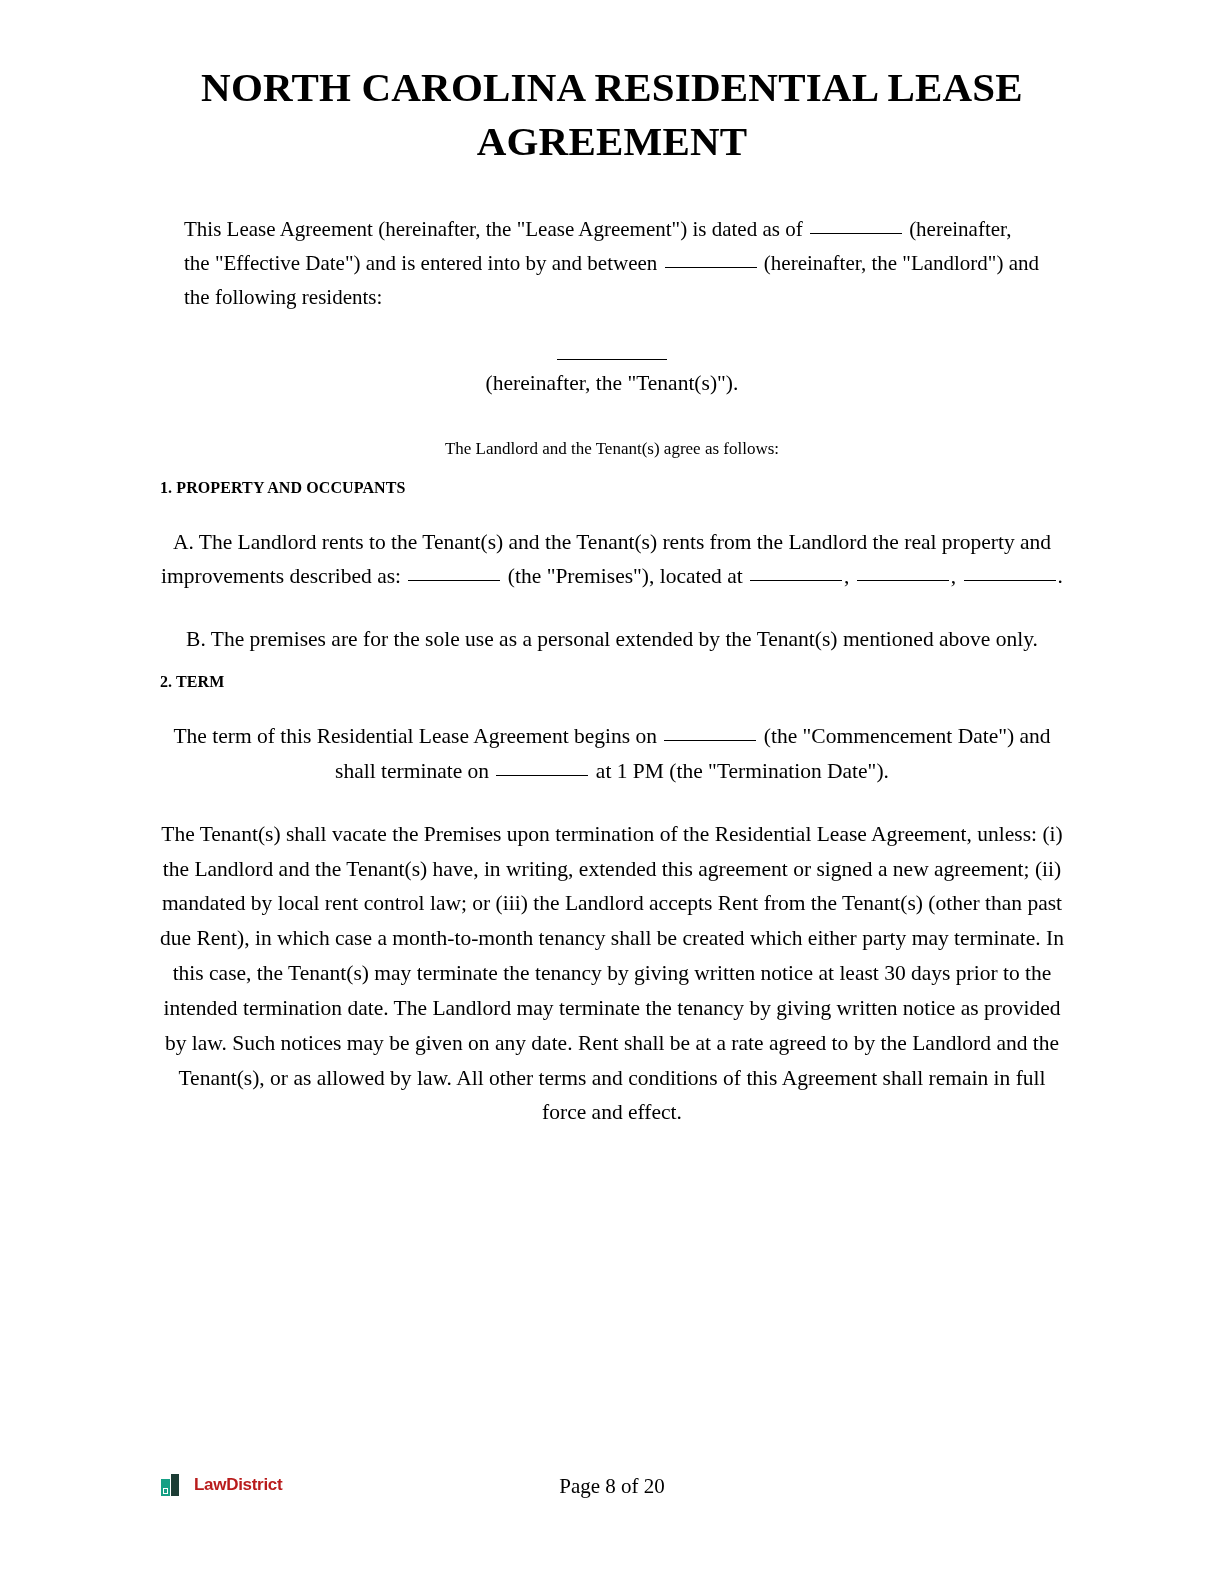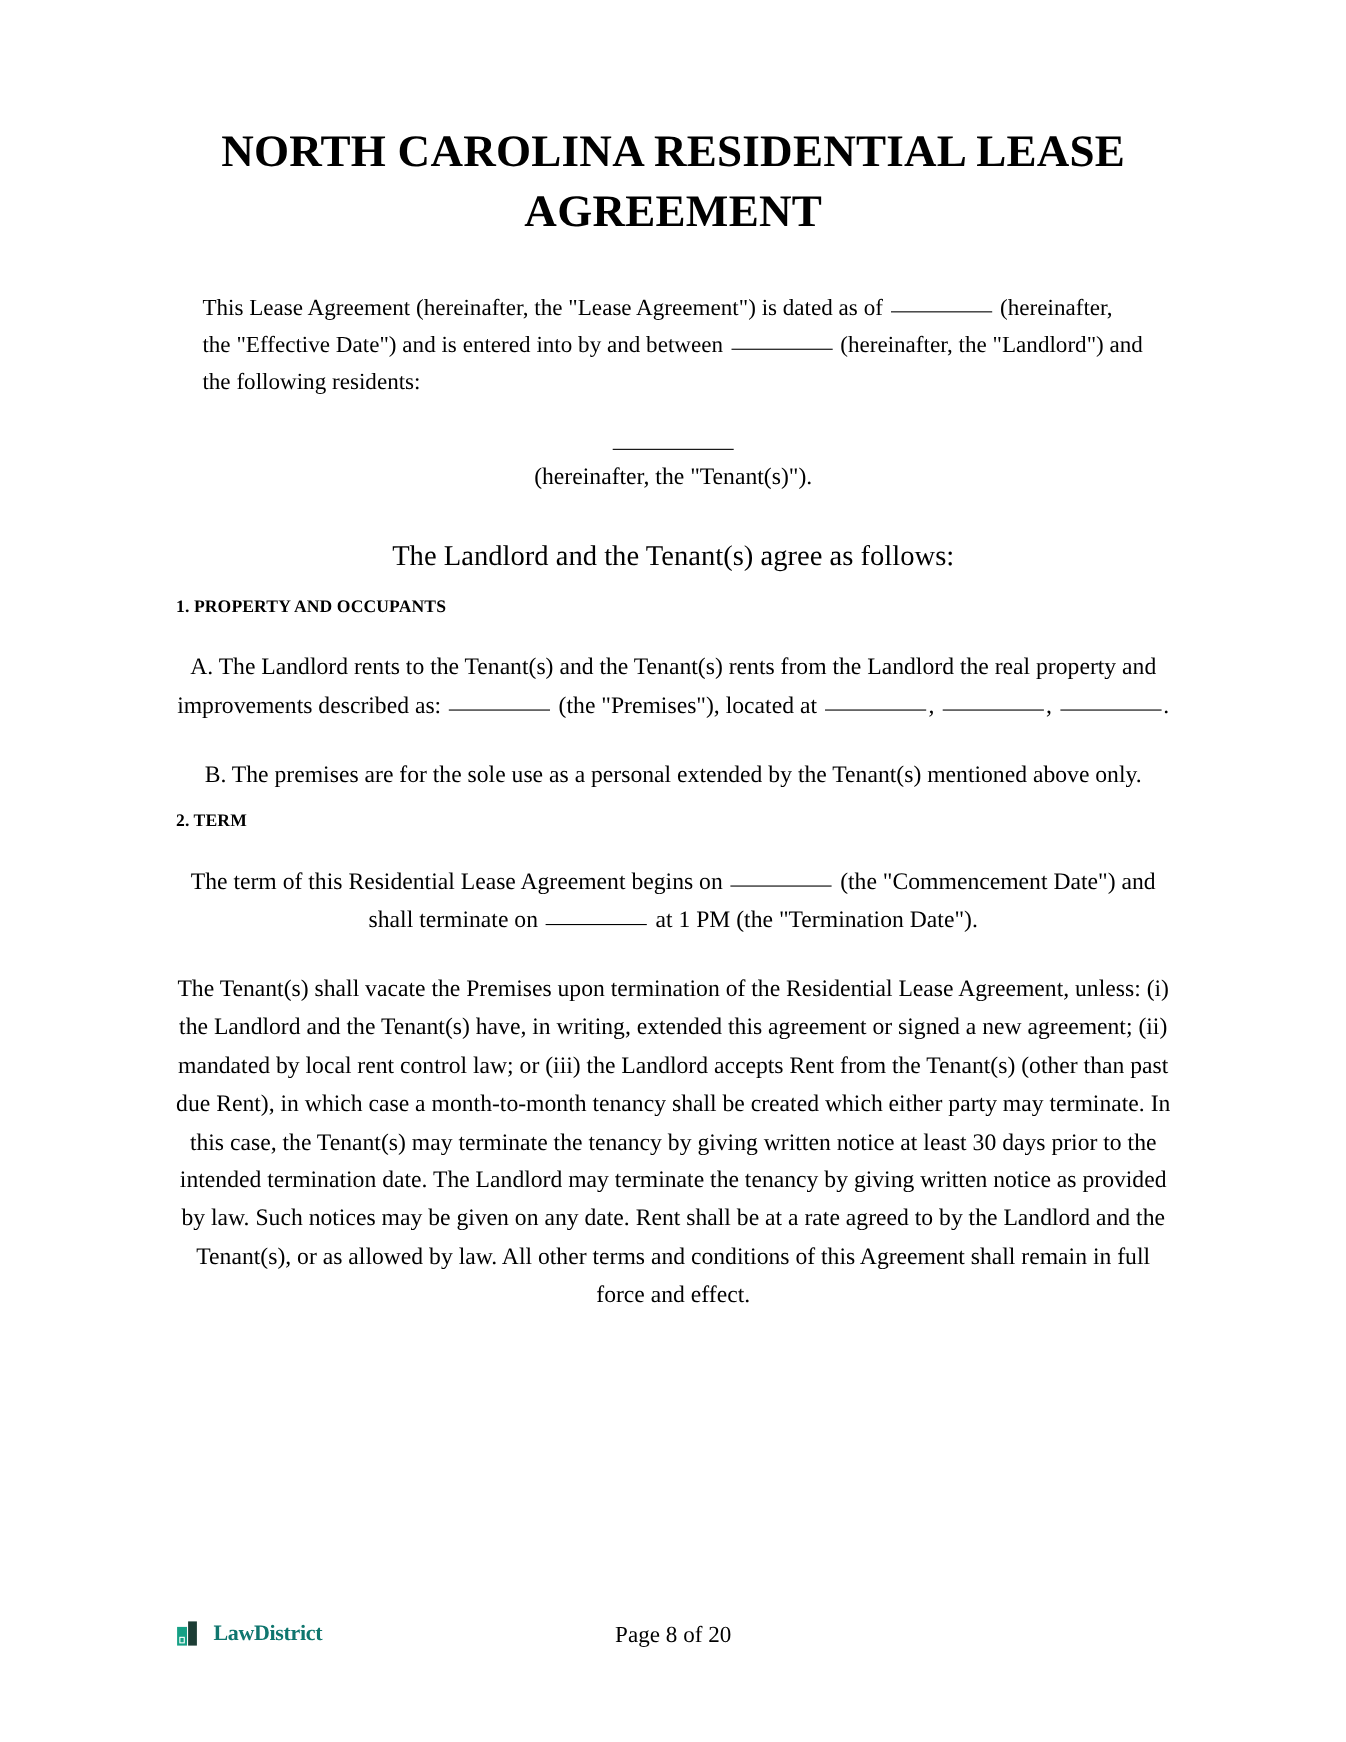--- a/index.html
+++ b/index.html
@@ -13,21 +13,21 @@
     font-family: "Liberation Serif", "DejaVu Serif", serif;
     color: #000000;
     position: relative;
     overflow: hidden;
   }
   .page {
     position: relative;
     width: 1224px;
     height: 1584px;
     box-sizing: border-box;
-    padding: 110px 160px 0 160px;
+    padding: 60px 160px 0 160px;
   }
   .doc-title {
     font-size: 41px;
     font-weight: bold;
     text-align: center;
     line-height: 1.32;
     letter-spacing: 0.2px;
     margin: 0 0 44px 0;
   }
   .intro {
@@ -39,21 +39,21 @@
   .intro-gap {
     height: 34px;
   }
   .tenant-line {
     text-align: center;
     font-size: 21.5px;
     line-height: 1.62;
   }
   .agree-line {
     text-align: center;
-    font-size: 26px;
+    font-size: 17px;
     line-height: 1.62;
     margin-top: 34px;
   }
   .section-heading {
     font-size: 16px;
     font-weight: bold;
     margin-top: 16px;
     margin-bottom: 0;
     letter-spacing: 0.1px;
   }
@@ -99,23 +99,23 @@
     align-items: center;
     gap: 8px;
   }
   .brand-mark {
     width: 26px;
     height: 26px;
     position: relative;
     display: inline-block;
   }
   .brand-text {
-    font-family: Liberation Serif, serif;
-    font-size: 20px;
-    color: #0f766e;
+    font-family: Liberation Sans, sans-serif;
+    font-size: 17px;
+    color: #b91c1c;
     letter-spacing: -0.3px;
   }
   .brand-text b { font-weight: bold; }
   .brand-text span.light { font-weight: bold; }
   .page-num {
     position: absolute;
     left: 0;
     right: 0;
     top: 4px;
     text-align: center;

